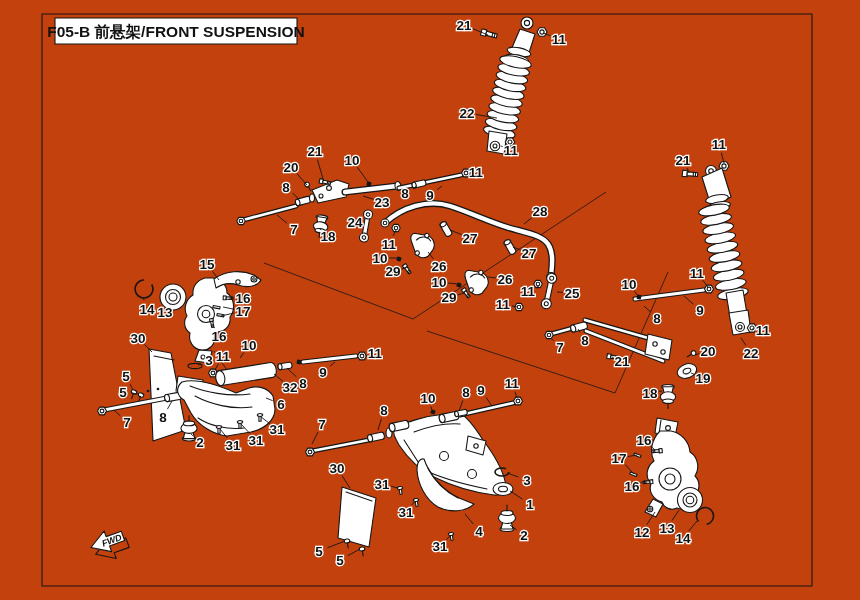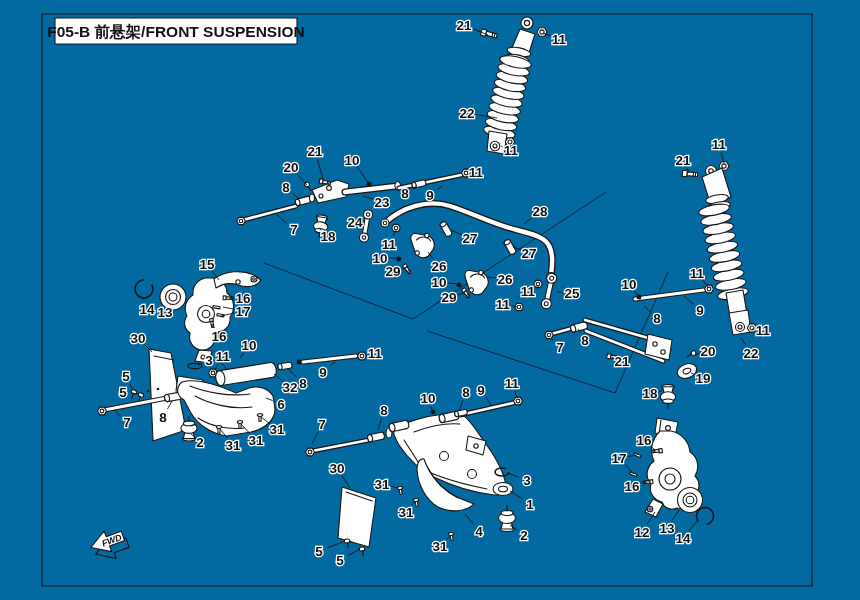--- a/index.html
+++ b/index.html
@@ -1,16 +1,16 @@
 <!DOCTYPE html>
 <html><head>
 <meta charset="utf-8">
 <style>
   html,body{margin:0;padding:0;background:#fff;}
-  .page{position:relative;width:860px;height:600px;background:#0369a1;overflow:hidden;
+  .page{position:relative;width:860px;height:600px;background:#c2410c;overflow:hidden;
         font-family:"Liberation Sans",sans-serif;}
   svg{position:absolute;left:0;top:0;}
   .ln{fill:none;stroke:#161616;stroke-width:1.1;stroke-linecap:round;stroke-linejoin:round;vector-effect:non-scaling-stroke;}
   .fw{fill:#ffffff;stroke:#161616;stroke-width:1.1;stroke-linecap:round;stroke-linejoin:round;vector-effect:non-scaling-stroke;}
   .dk{fill:#161616;stroke:none;}
   .thin{fill:none;stroke:#161616;stroke-width:.8;}
   .leader{stroke:#161616;stroke-width:.9;fill:none;}
   .ring{fill:none;stroke:#161616;stroke-width:1.6;}
   .tube-o{stroke:#161616;stroke-width:5;fill:none;stroke-linecap:round;}
   .tube-i{stroke:#ffffff;stroke-width:2.8;fill:none;stroke-linecap:round;}

